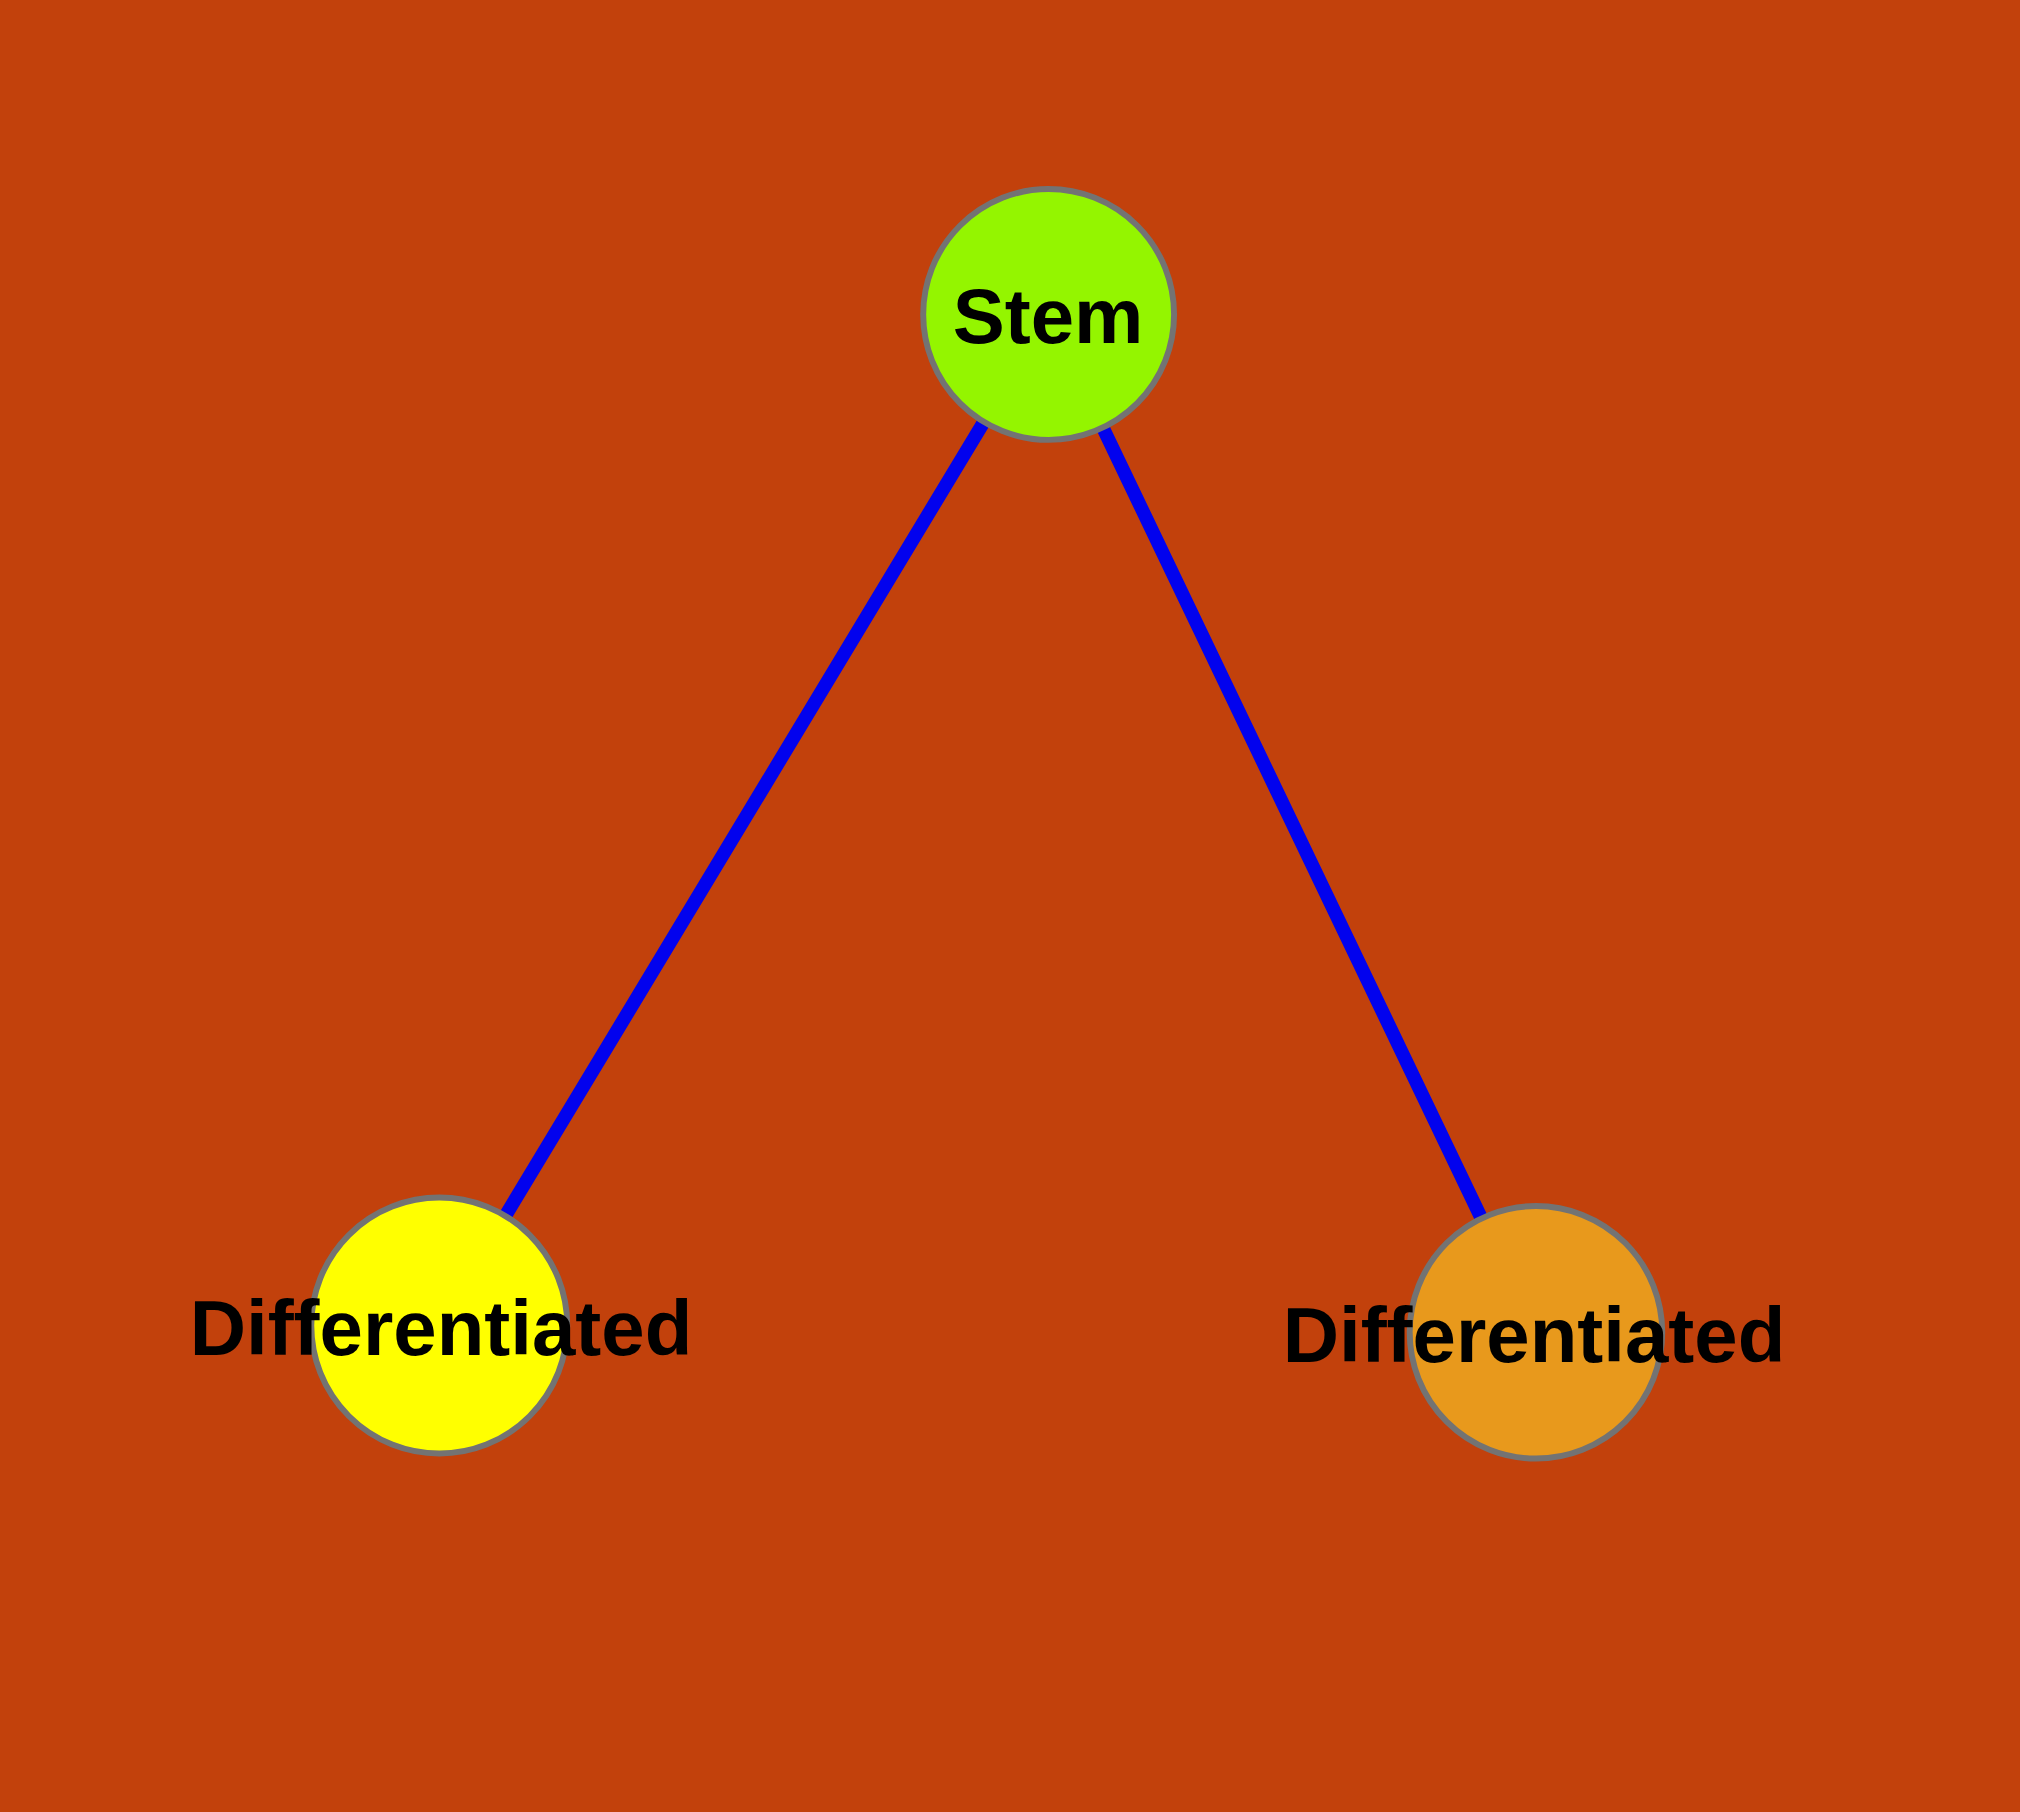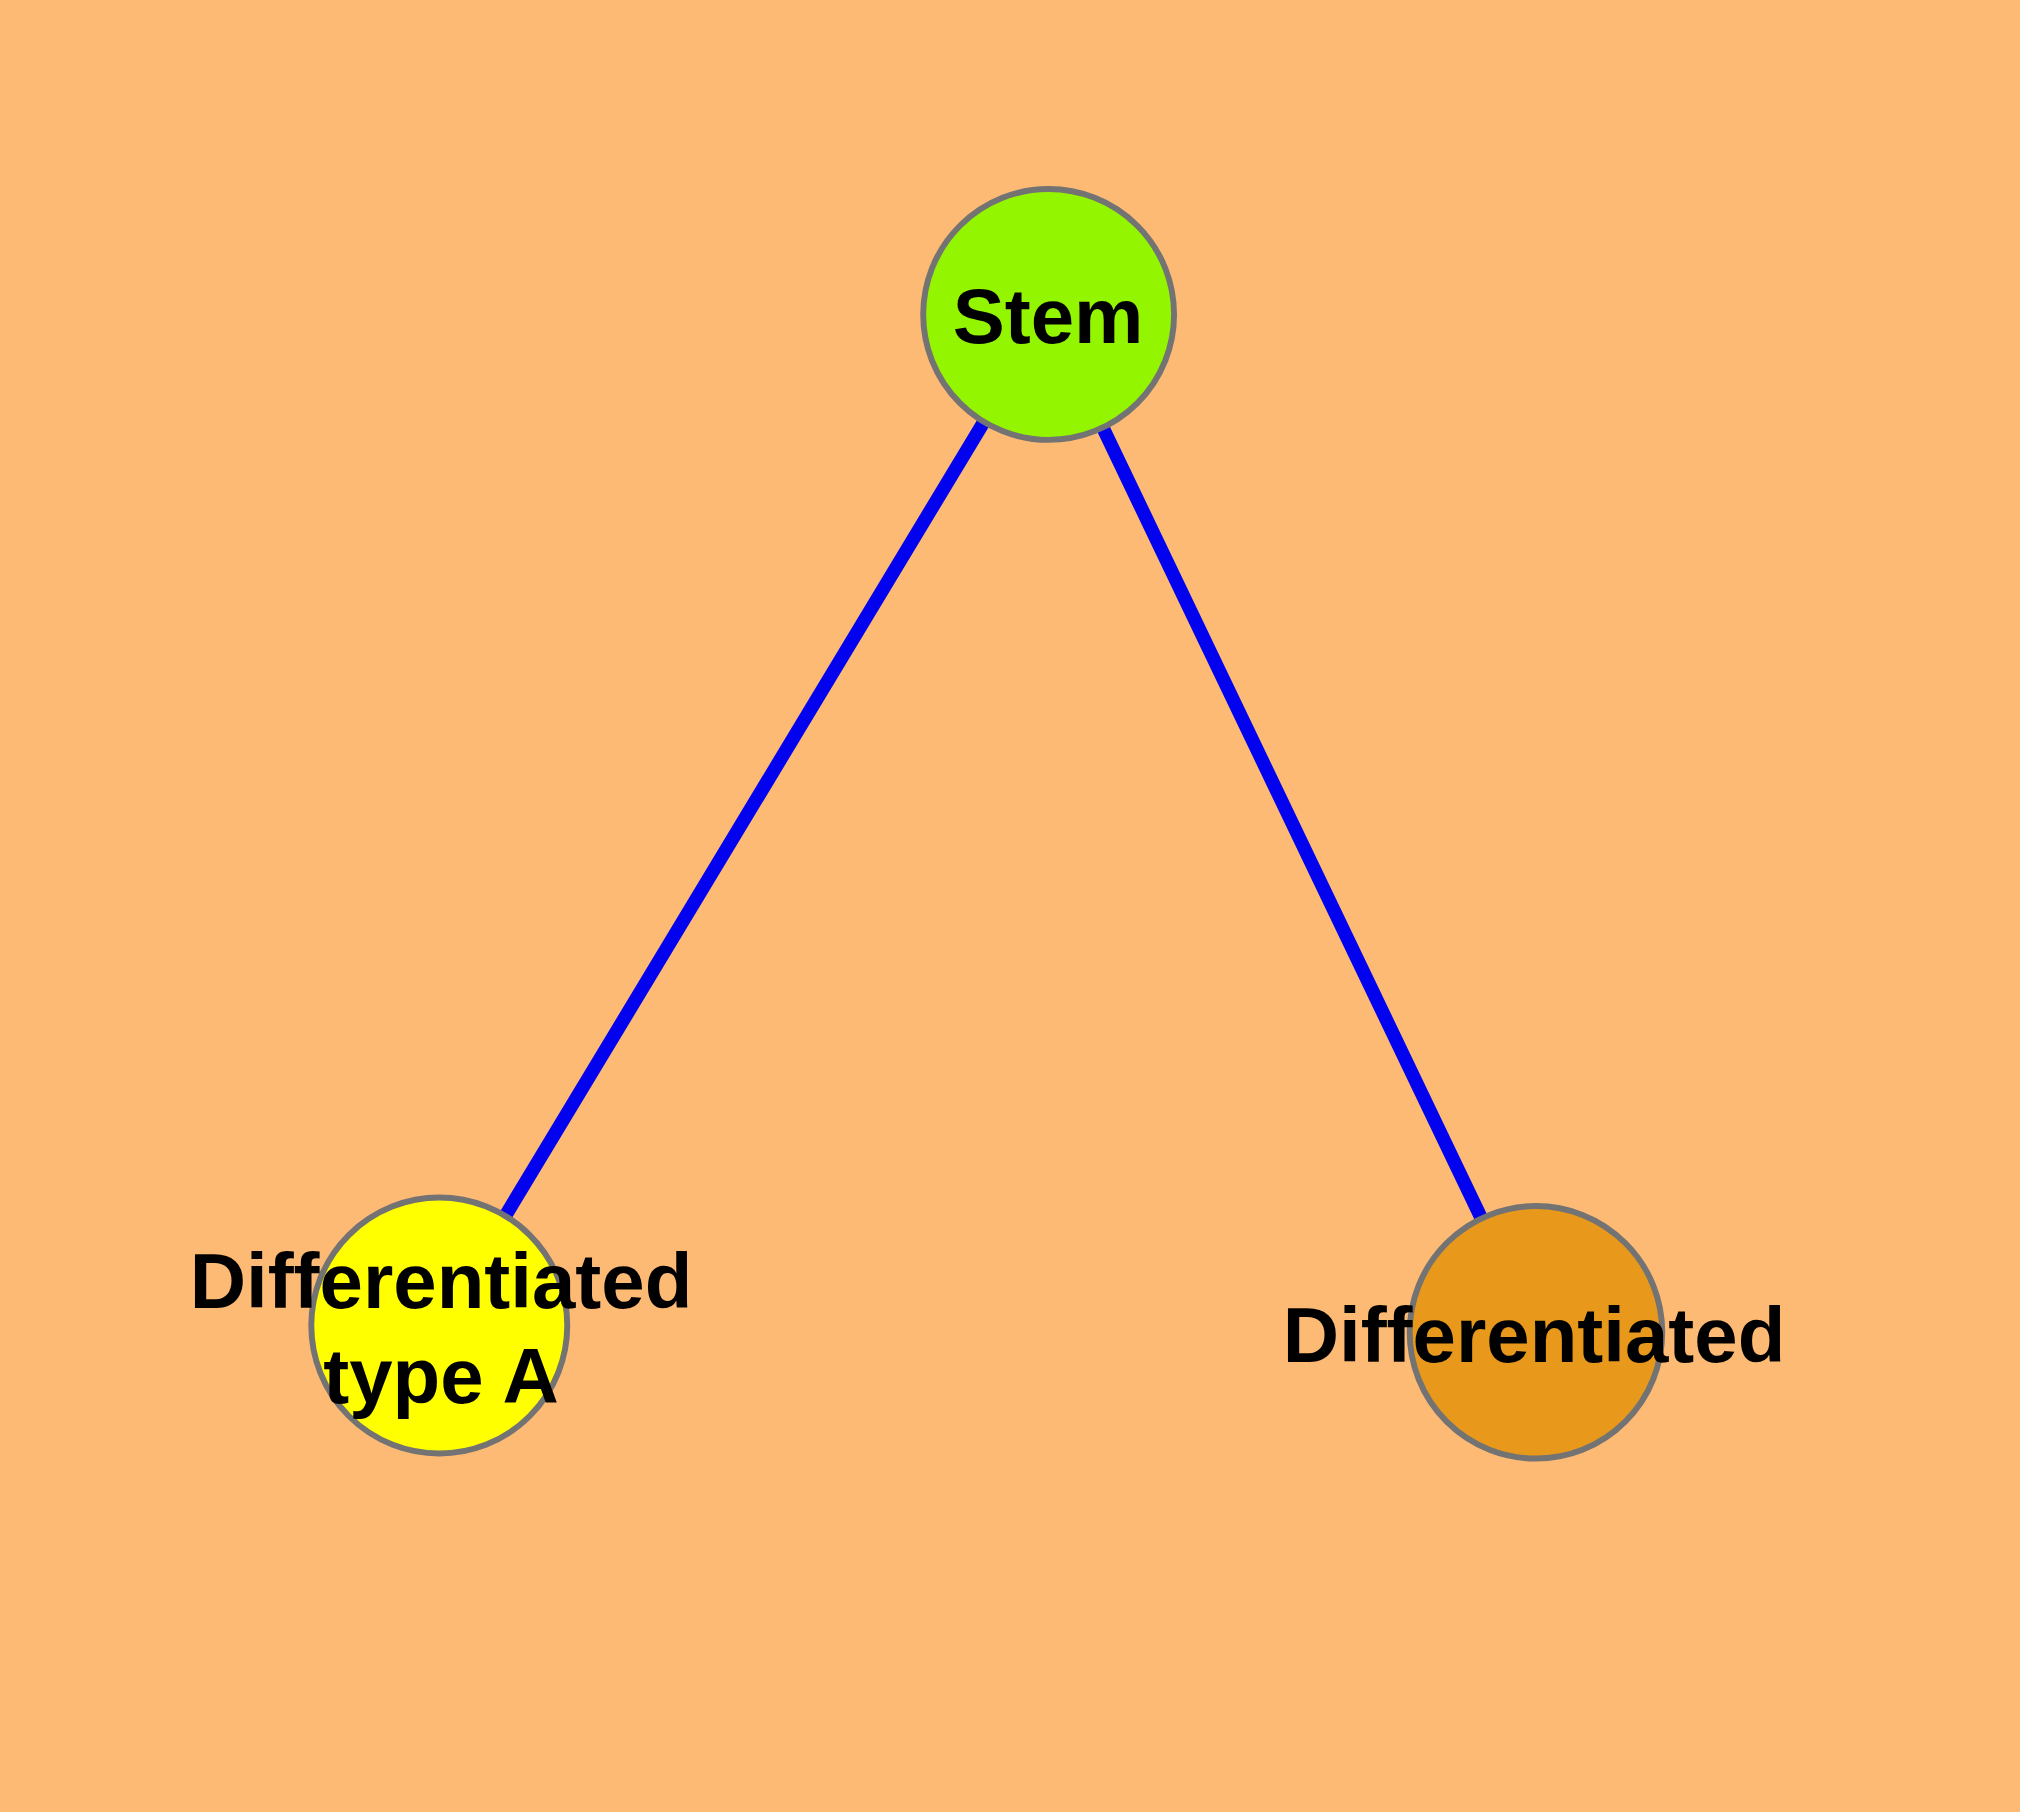--- a/index.html
+++ b/index.html
@@ -39,39 +39,38 @@
     line-height: 1.22;
     color: #000000;
   }
   .node-label .label-line {
     display: block;
   }
 </style>
 </head>
 <body>
 
-<div id="canvas" style="background: #fdba74;">
+<div id="canvas" style="background: #c2410c;">
 
   <svg id="graph-svg" viewBox="0 0 2384 2138">
 
     <line class="edge-line" x1="1237" y1="371" x2="518" y2="1564" stroke="#0202EE"></line>
     <line class="edge-line" x1="1237" y1="371" x2="1812" y2="1572" stroke="#0202EE"></line>
 
     <circle class="node-circle" cx="1237" cy="371" r="148" fill="#94F500"></circle>
     <circle class="node-circle" cx="518" cy="1564" r="151" fill="#FFFF00"></circle>
     <circle class="node-circle" cx="1812" cy="1572" r="149" fill="#E8991C"></circle>
   </svg>
 
   <div class="node-label" style="left: 1048px; top: 317px; color: rgb(0, 0, 0);">
     <span class="label-line">Stem</span>
   </div>
 
   <div class="node-label" style="left: 441px; top: 1329px; color: rgb(0, 0, 0);">
     <span class="label-line">Differentiated</span>
-    <span class="label-line">type A</span>
   </div>
 
   <div class="node-label" style="left: 1534px; top: 1336px; color: rgb(0, 0, 0);">
     <span class="label-line">Differentiated</span>
   </div>
 
 </div>
 
 
 </body></html>

